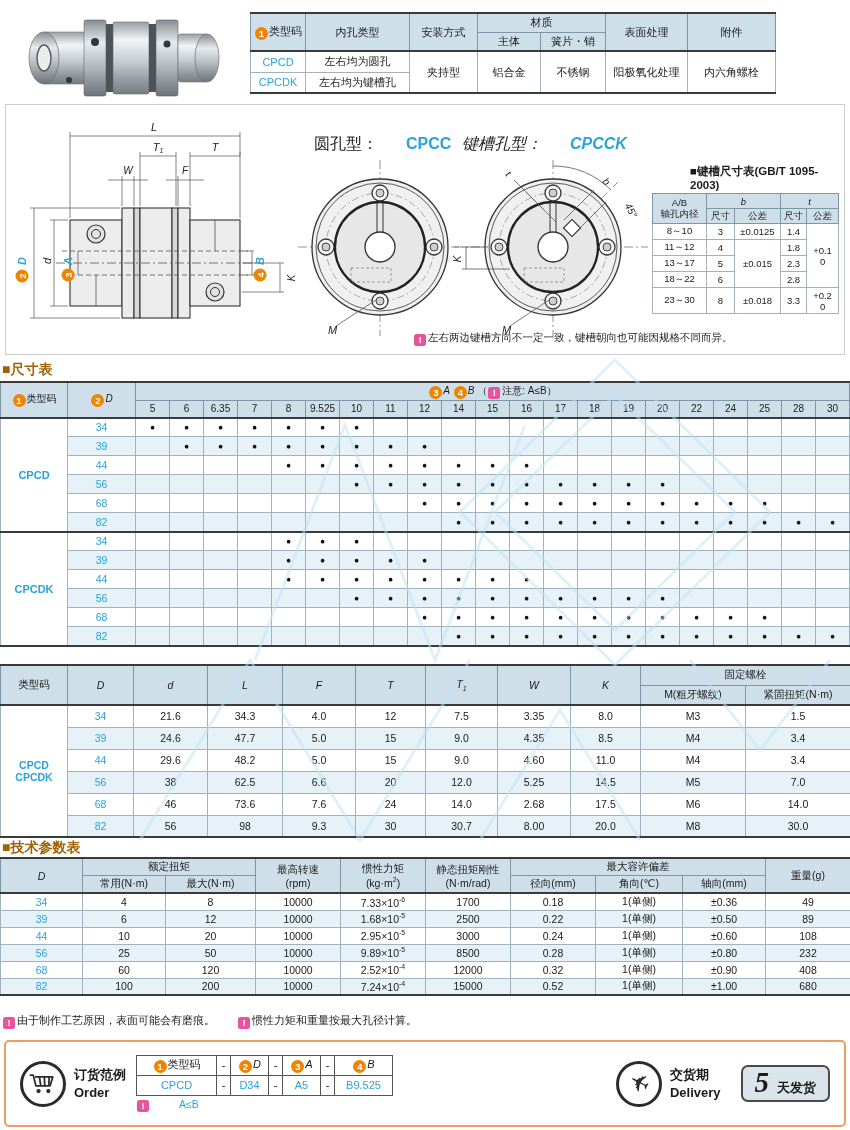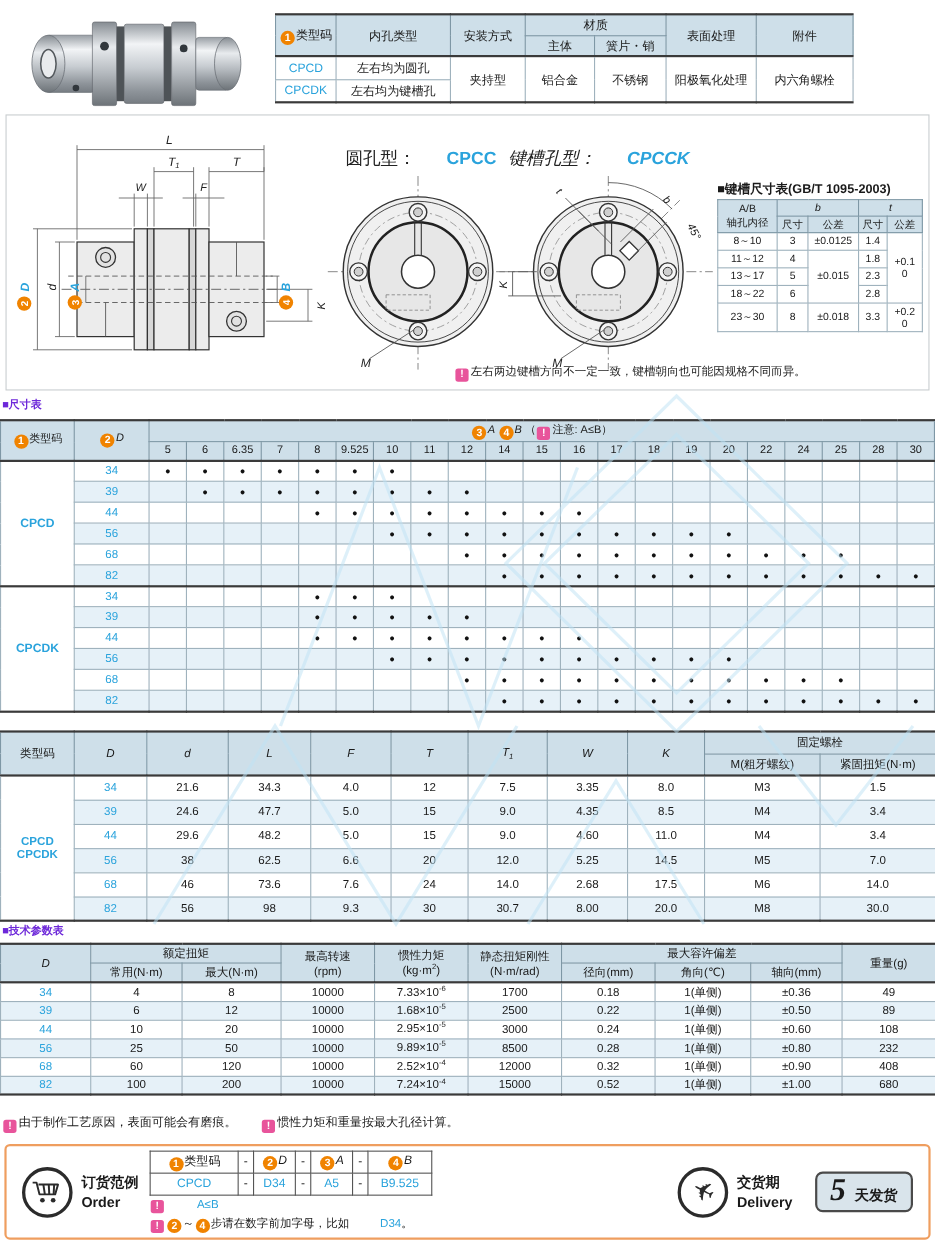--- a/index.html
+++ b/index.html
@@ -18,27 +18,27 @@
 tr.alt td{background:rgba(226,239,247,0.85);}
 .code-cell{font-weight:bold;}
 
 .info-table{left:250px;top:12px;width:525px;}
 .info-table th{height:19px;font-size:11px;}
 .info-table td{height:21px;font-size:11px;}
 
 .draw-box{left:5px;top:104px;width:840px;height:251px;border:1px solid #C9CDD0;background:#fff;}
 .d-title{font-size:16px;color:#222;}
 .d-title b{font-weight:bold;}
-.keyway-title{font-size:11.5px;font-weight:bold;margin-bottom:2px;}
+.keyway-title{font-size:11.5px;font-weight:bold;margin-bottom:2px;margin-left:38px;}
 .keyway-table{width:164px;font-size:9.5px;border-top:1.5px solid #3a3a3a;border-bottom:1.5px solid #3a3a3a;}
 .keyway-table th{background:#CEDFE9;border:1px solid #7E97A5;font-weight:normal;height:15px;}
 .keyway-table td{border:1px solid #9FB2BD;text-align:center;height:16px;}
 .draw-note{font-size:10.5px;color:#222;}
 
-.sec-title{font-size:10px;font-weight:bold;color:#6d28d9;}
+.sec-title{font-size:14px;font-weight:bold;color:#a16207;}
 
 .size-table{left:0;top:381px;width:850px;}
 .size-table th{font-size:10px;height:17px;}
 .size-table td{height:19px;}
 .d-cell{font-size:10.5px;}
 .dot-cell{font-size:8.5px;color:#111;}
 tr.group-start{border-top:2px solid #3a3a3a;}
 
 .dim-table{left:0;top:664px;width:850px;}
 .dim-table th{height:20px;font-size:10.5px;}
@@ -954,21 +954,20 @@
         <td>-</td>
         <td class="blue">D34</td>
         <td>-</td>
         <td class="blue">A5</td>
         <td>-</td>
         <td class="blue">B9.525</td>
       </tr>
     </tbody>
       </table>
     <div class="ord-note"><span class="pb">!</span><span class="blue">A≤B</span></div>
-    <div class="ord-note"><span class="pb">!</span><span class="nb">2</span><span>～</span><span class="nb">4</span><span>步请在数字前加字母，比如</span><span class="blue">D34</span><span>。</span></div>
   </div>
   <div class="spacer"></div>
   <div class="ic-circle">
     <svg width="34" height="34" viewBox="0 0 34 34">
       <text x="17" y="24" text-anchor="middle" font-size="24" fill="#2b2b2b" transform="rotate(28 17 17) scale(-1 1) translate(-34 0)">✈</text>
     </svg>
   </div>
   <div class="ord-title">
     <div>交货期</div>
     <div>Delivery</div>

